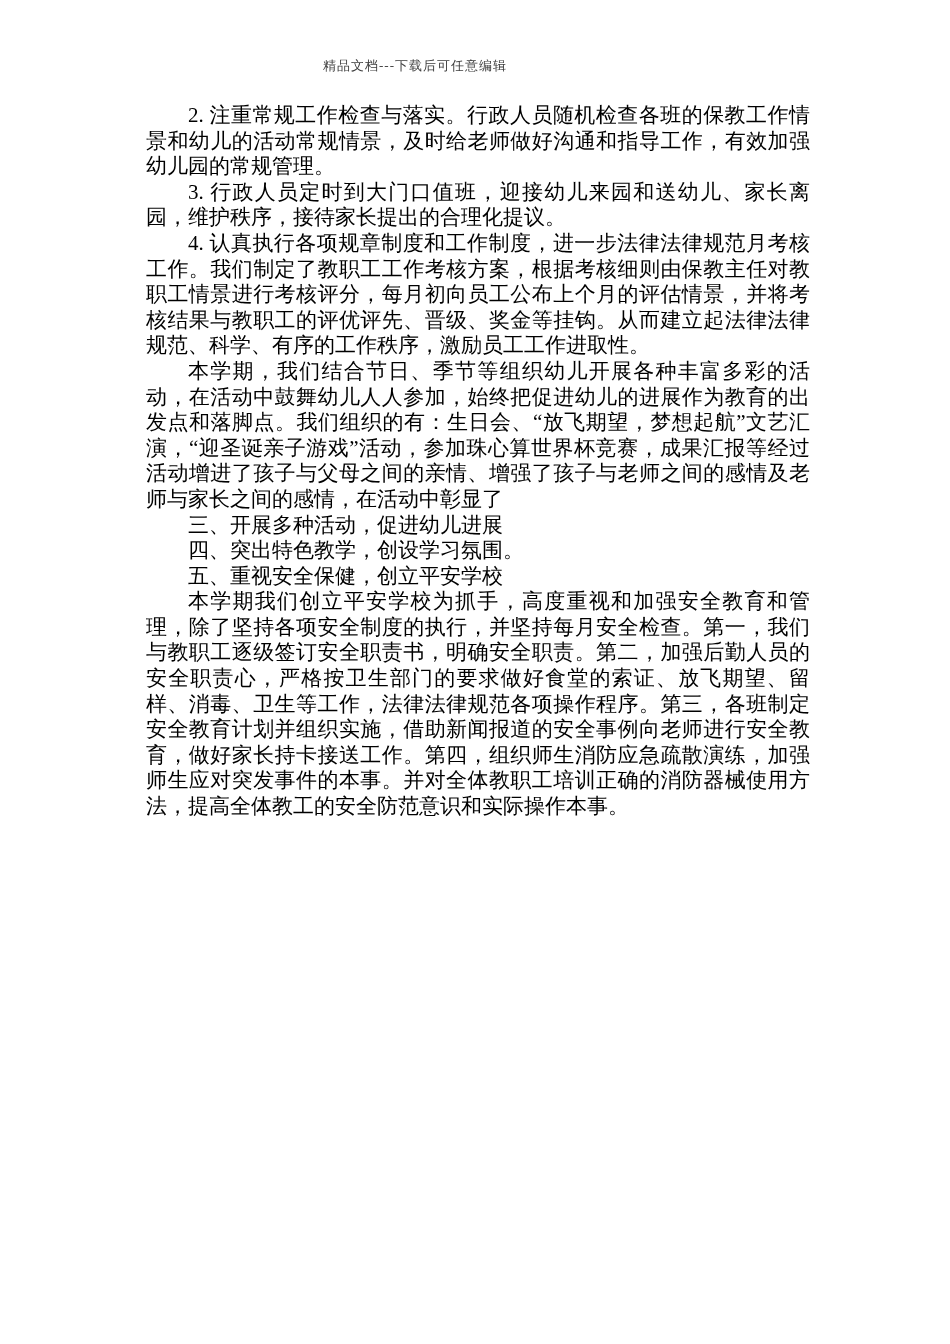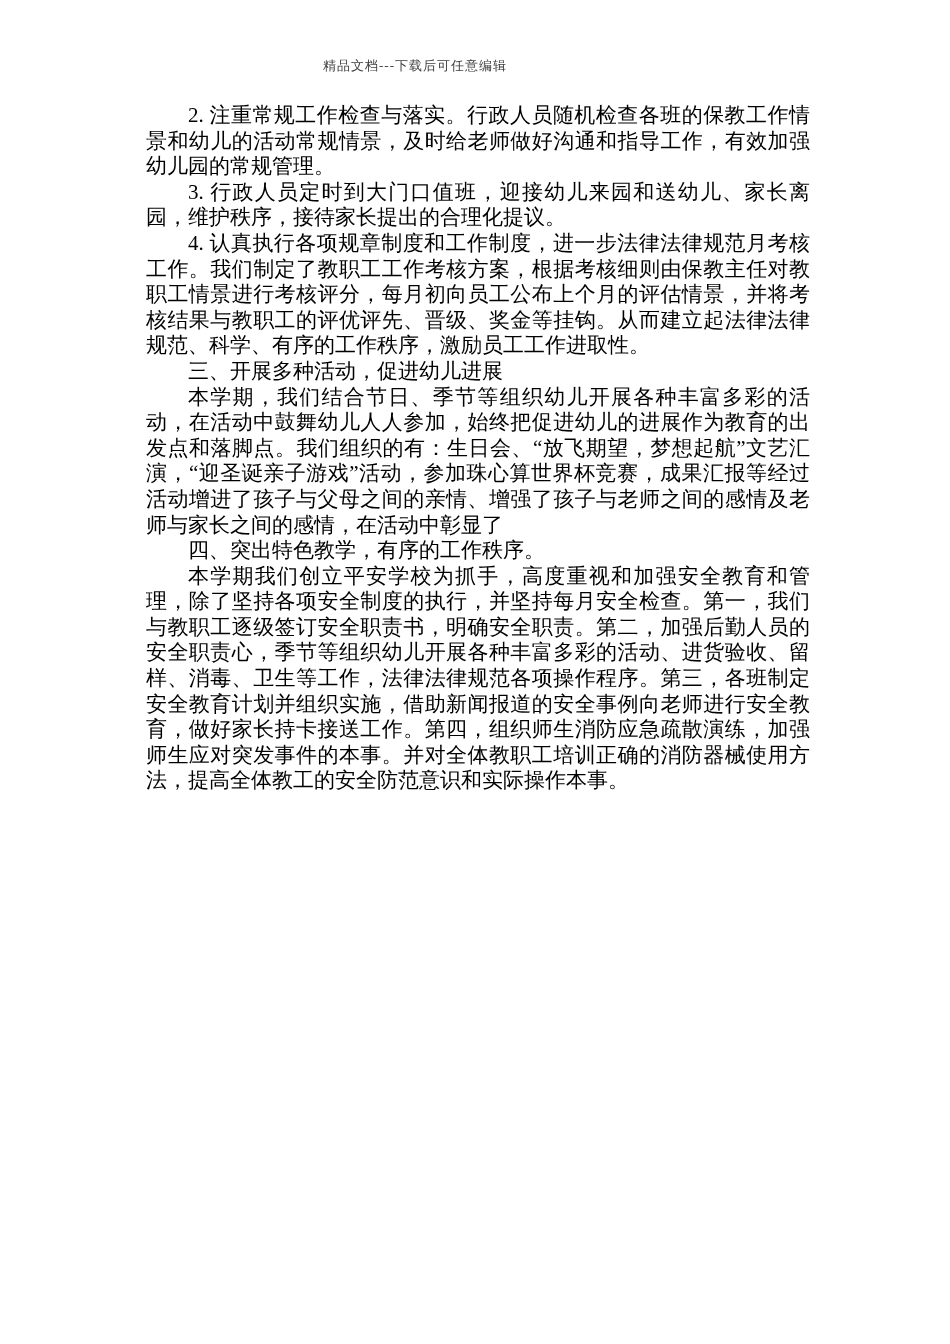--- a/index.html
+++ b/index.html
@@ -48,18 +48,19 @@
 </head>
 <body>
 
 <div class="page">
   <div class="watermark">精品文档---下载后可任意编辑</div>
 
   <div class="content">
     <p>2. 注重常规工作检查与落实。行政人员随机检查各班的保教工作情景和幼儿的活动常规情景，及时给老师做好沟通和指导工作，有效加强幼儿园的常规管理。</p>
     <p>3. 行政人员定时到大门口值班，迎接幼儿来园和送幼儿、家长离园，维护秩序，接待家长提出的合理化提议。</p>
     <p>4. 认真执行各项规章制度和工作制度，进一步法律法律规范月考核工作。我们制定了教职工工作考核方案，根据考核细则由保教主任对教职工情景进行考核评分，每月初向员工公布上个月的评估情景，并将考核结果与教职工的评优评先、晋级、奖金等挂钩。从而建立起法律法律规范、科学、有序的工作秩序，激励员工工作进取性。</p>
+    <p>本学期，我们结合节日、季节等组织幼儿开展各种丰富多彩的活动，在活动中鼓舞幼儿人人参加，始终把促进幼儿的进展作为教育的出发点和落脚点。我们组织的有：生日会、“放飞期望，梦想起航”文艺汇演，“迎圣诞亲子游戏”活动，参加珠心算世界杯竞赛，成果汇报等经过活动增进了孩子与父母之间的亲情、增强了孩子与老师之间的感情及老师与家长之间的感情，在活动中彰显了</p>
     <p>三、开展多种活动，促进幼儿进展</p>
-    <p>本学期，我们结合节日、季节等组织幼儿开展各种丰富多彩的活动，在活动中鼓舞幼儿人人参加，始终把促进幼儿的进展作为教育的出发点和落脚点。我们组织的有：生日会、“放飞期望，梦想起航”文艺汇演，“迎圣诞亲子游戏”活动，参加珠心算世界杯竞赛，成果汇报等经过活动增进了孩子与父母之间的亲情、增强了孩子与老师之间的感情及老师与家长之间的感情，在活动中彰显了</p>
-    <p>四、突出特色教学，有序的工作秩序。</p>
-    <p>本学期我们创立平安学校为抓手，高度重视和加强安全教育和管理，除了坚持各项安全制度的执行，并坚持每月安全检查。第一，我们与教职工逐级签订安全职责书，明确安全职责。第二，加强后勤人员的安全职责心，季节等组织幼儿开展各种丰富多彩的活动、进货验收、留样、消毒、卫生等工作，法律法律规范各项操作程序。第三，各班制定安全教育计划并组织实施，借助新闻报道的安全事例向老师进行安全教育，做好家长持卡接送工作。第四，组织师生消防应急疏散演练，加强师生应对突发事件的本事。并对全体教职工培训正确的消防器械使用方法，提高全体教工的安全防范意识和实际操作本事。</p>
+    <p>四、突出特色教学，创设学习氛围。</p>
+    <p>五、重视安全保健，创立平安学校</p>
+    <p>本学期我们创立平安学校为抓手，高度重视和加强安全教育和管理，除了坚持各项安全制度的执行，并坚持每月安全检查。第一，我们与教职工逐级签订安全职责书，明确安全职责。第二，加强后勤人员的安全职责心，严格按卫生部门的要求做好食堂的索证、放飞期望、留样、消毒、卫生等工作，法律法律规范各项操作程序。第三，各班制定安全教育计划并组织实施，借助新闻报道的安全事例向老师进行安全教育，做好家长持卡接送工作。第四，组织师生消防应急疏散演练，加强师生应对突发事件的本事。并对全体教职工培训正确的消防器械使用方法，提高全体教工的安全防范意识和实际操作本事。</p>
   </div>
 </div>
 
 </body></html>

